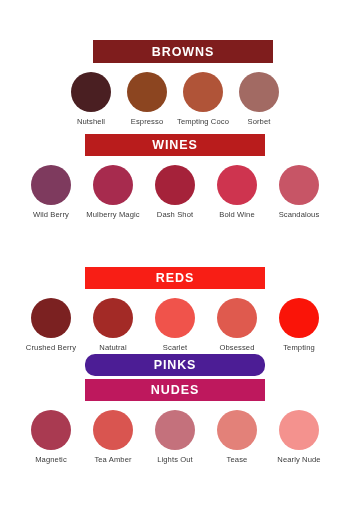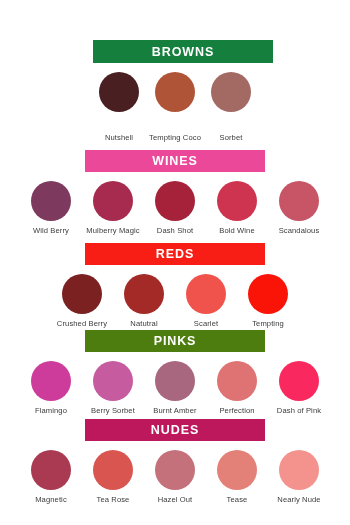--- a/index.html
+++ b/index.html
@@ -66,48 +66,52 @@
     line-height: 1.25;
     max-width: 58px;
     letter-spacing: 0.1px;
   }
   
   .group-browns { margin-bottom: 8px; }
   .group-wines  { margin-bottom: 7px; }
   .group-reds   { margin-bottom: 2px; }
   .group-pinks  { margin-bottom: 3px; }
   .group-nudes  { margin-bottom: 0; }
-  .group-browns .swatch-row .swatch { width: 56px; gap: 16px; }
+  .group-browns .swatch-row .swatch { width: 56px; }
   .group-browns .banner { width: 180px; height: 23px; }
 </style>
 </head>
 <body>
 
 <div id="chart">
 
   <div class="group group-browns">
-    <div class="banner" style="background-color: #15803d; margin-left: 16px;">BROWNS</div>
+    <div class="banner" style="background-color: #7f1d1d; margin-left: 16px;">BROWNS</div>
     <div class="swatch-row">
       <div class="swatch">
         <div class="dot" style="background-color: rgb(74, 31, 34);"></div>
         <div class="dot-label">Nutshell</div>
+      </div>
+      <div class="swatch">
+        <div class="dot" style="background-color: rgb(140, 69, 32);"></div>
+        <div class="dot-label">Espresso</div>
       </div>
       <div class="swatch">
         <div class="dot" style="background-color: rgb(176, 84, 56);"></div>
         <div class="dot-label">Tempting Coco</div>
       </div>
       <div class="swatch">
         <div class="dot" style="background-color: rgb(162, 106, 99);"></div>
         <div class="dot-label">Sorbet</div>
       </div>
     </div>
   </div>
 
   <div class="group group-wines">
-    <div class="banner" style="background-color: #ec4899;">WINES</div>
+    <div class="banner" style="background-color: #b91c1c;">WINES</div>
     <div class="swatch-row">
       <div class="swatch">
         <div class="dot" style="background-color: rgb(126, 58, 94);"></div>
         <div class="dot-label">Wild Berry</div>
       </div>
       <div class="swatch">
         <div class="dot" style="background-color: rgb(167, 43, 78);"></div>
         <div class="dot-label">Mulberry Magic</div>
       </div>
       <div class="swatch">
@@ -119,81 +123,63 @@
         <div class="dot-label">Bold Wine</div>
       </div>
       <div class="swatch">
         <div class="dot" style="background-color: rgb(199, 85, 102);"></div>
         <div class="dot-label">Scandalous</div>
       </div>
     </div>
   </div>
 
   <div class="group group-reds">
-    <div class="banner" style="background-color: rgb(248, 30, 21);">REDS</div>
+    <div class="banner" style="background-color: rgb(248, 30, 21); margin-top: 40px;">REDS</div>
     <div class="swatch-row">
       <div class="swatch">
         <div class="dot" style="background-color: rgb(123, 33, 33);"></div>
         <div class="dot-label">Crushed Berry</div>
       </div>
       <div class="swatch">
         <div class="dot" style="background-color: rgb(163, 42, 38);"></div>
         <div class="dot-label">Natutral</div>
       </div>
       <div class="swatch">
         <div class="dot" style="background-color: rgb(240, 83, 75);"></div>
         <div class="dot-label">Scarlet</div>
       </div>
       <div class="swatch">
+        <div class="dot" style="background-color: rgb(223, 90, 78);"></div>
+        <div class="dot-label">Obsessed</div>
+      </div>
+      <div class="swatch">
         <div class="dot" style="background-color: rgb(250, 20, 8);"></div>
         <div class="dot-label">Tempting</div>
       </div>
     </div>
   </div>
 
   <div class="group group-pinks">
-    <div class="banner" style="background-color: #4d7c0f;">PINKS</div>
-    <div class="swatch-row">
-      <div class="swatch">
-        <div class="dot" style="background-color: rgb(206, 60, 155);"></div>
-        <div class="dot-label">Flamingo</div>
-      </div>
-      <div class="swatch">
-        <div class="dot" style="background-color: rgb(199, 91, 160);"></div>
-        <div class="dot-label">Berry Sorbet</div>
-      </div>
-      <div class="swatch">
-        <div class="dot" style="background-color: rgb(168, 103, 126);"></div>
-        <div class="dot-label">Burnt Amber</div>
-      </div>
-      <div class="swatch">
-        <div class="dot" style="background-color: rgb(223, 114, 114);"></div>
-        <div class="dot-label">Perfection</div>
-      </div>
-      <div class="swatch">
-        <div class="dot" style="background-color: rgb(249, 40, 94);"></div>
-        <div class="dot-label">Dash of Pink</div>
-      </div>
-    </div>
+    <div class="banner" style="background-color: #4c1d95; border-radius: 10px;">PINKS</div>
   </div>
 
   <div class="group group-nudes">
     <div class="banner" style="background-color: #be185d;">NUDES</div>
     <div class="swatch-row">
       <div class="swatch">
         <div class="dot" style="background-color: rgb(169, 58, 81);"></div>
         <div class="dot-label">Magnetic</div>
       </div>
       <div class="swatch">
         <div class="dot" style="background-color: rgb(217, 85, 80);"></div>
-        <div class="dot-label">Tea Rose</div>
+        <div class="dot-label">Tea Amber</div>
       </div>
       <div class="swatch">
         <div class="dot" style="background-color: rgb(196, 113, 124);"></div>
-        <div class="dot-label">Hazel Out</div>
+        <div class="dot-label">Lights Out</div>
       </div>
       <div class="swatch">
         <div class="dot" style="background-color: rgb(227, 129, 121);"></div>
         <div class="dot-label">Tease</div>
       </div>
       <div class="swatch">
         <div class="dot" style="background-color: rgb(244, 146, 142);"></div>
         <div class="dot-label">Nearly Nude</div>
       </div>
     </div>

